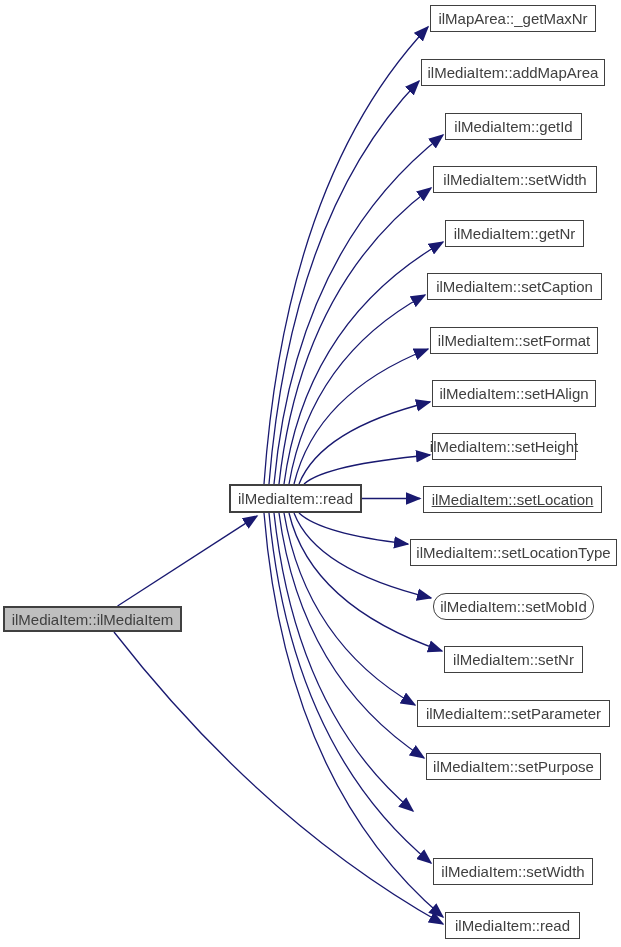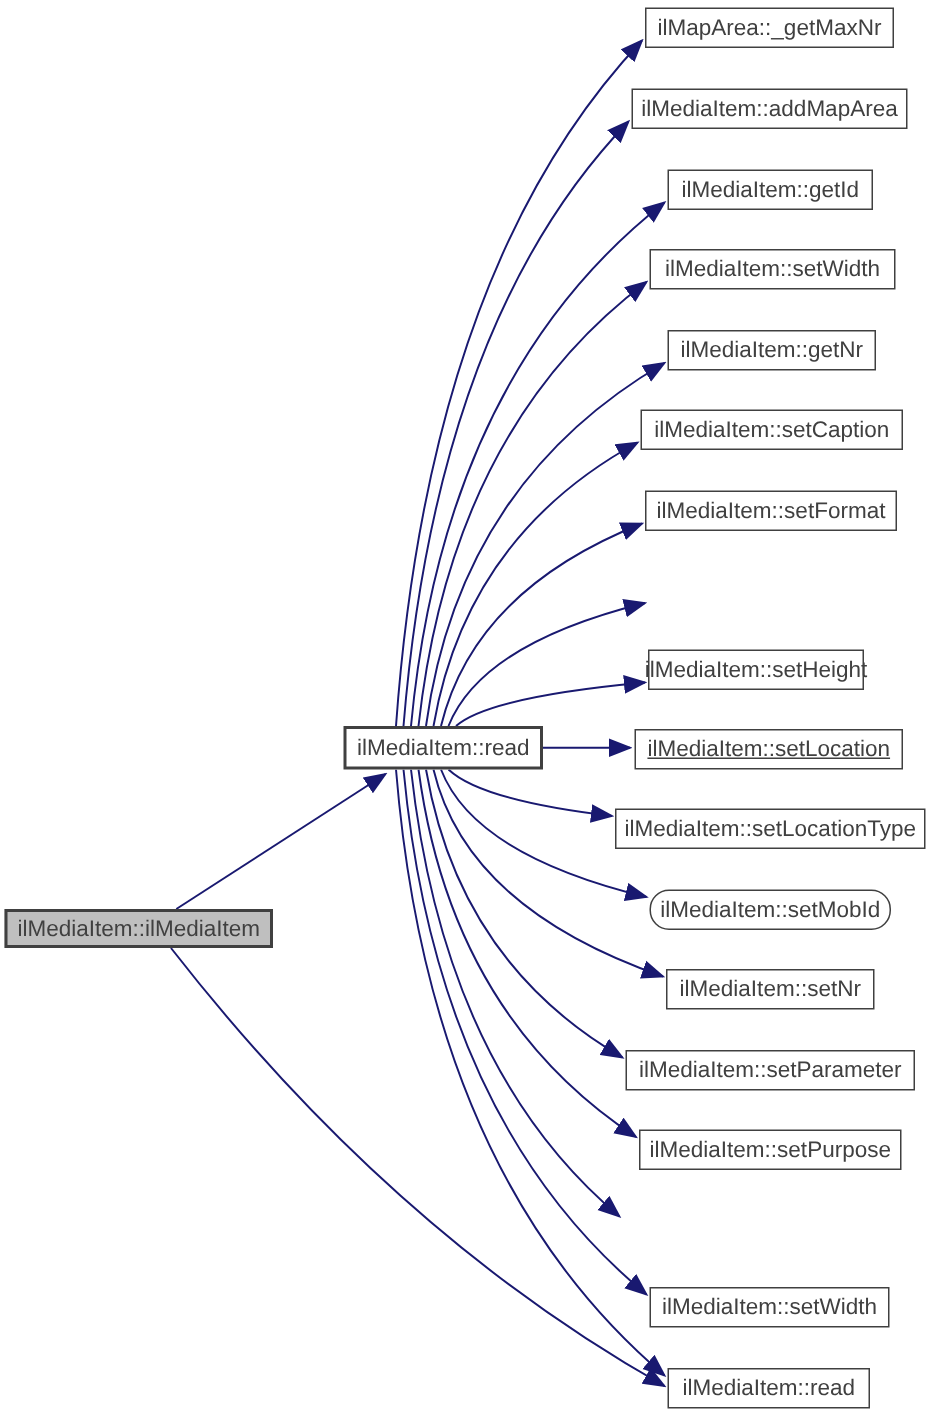--- a/index.html
+++ b/index.html
@@ -60,20 +60,21 @@
     </svg>
 <div class="node highlight" style="left: 3px; top: 606px; width: 179px; height: 26px;">ilMediaItem::ilMediaItem</div>
     <div class="node strong" style="left: 229px; top: 484px; width: 133px; height: 29px;">ilMediaItem::read</div>
     <div class="node" style="left: 430px; top: 5px; width: 166px; height: 27px;">ilMapArea::_getMaxNr</div>
     <div class="node" style="left: 421px; top: 59px; width: 184px; height: 27px;">ilMediaItem::addMapArea</div>
     <div class="node" style="left: 445px; top: 113px; width: 137px; height: 27px;">ilMediaItem::getId</div>
     <div class="node" style="left: 433px; top: 166px; width: 164px; height: 27px;">ilMediaItem::setWidth</div>
     <div class="node" style="left: 445px; top: 220px; width: 139px; height: 27px;">ilMediaItem::getNr</div>
     <div class="node" style="left: 427px; top: 273px; width: 175px; height: 27px;">ilMediaItem::setCaption</div>
     <div class="node" style="left: 430px; top: 327px; width: 168px; height: 27px;">ilMediaItem::setFormat</div>
+    <div class="node" style="left: 432px; top: 380px; width: 164px; height: 27px;">ilMediaItem::setHAlign</div>
     <div class="node" style="left: 432px; top: 433px; width: 144px; height: 27px;">ilMediaItem::setHeight</div>
     <div class="node" style="left: 423px; top: 486px; width: 179px; height: 27px; text-decoration: underline;">ilMediaItem::setLocation</div>
     <div class="node" style="left: 410px; top: 539px; width: 207px; height: 27px;">ilMediaItem::setLocationType</div>
     <div class="node" style="left: 433px; top: 593px; width: 161px; height: 27px; border-radius: 13px;">ilMediaItem::setMobId</div>
     <div class="node" style="left: 444px; top: 646px; width: 139px; height: 27px;">ilMediaItem::setNr</div>
     <div class="node" style="left: 417px; top: 700px; width: 193px; height: 27px;">ilMediaItem::setParameter</div>
     <div class="node" style="left: 426px; top: 753px; width: 175px; height: 27px;">ilMediaItem::setPurpose</div>
     <div class="node" style="left: 433px; top: 858px; width: 160px; height: 27px;">ilMediaItem::setWidth</div>
     <div class="node" style="left: 445px; top: 912px; width: 135px; height: 27px;">ilMediaItem::read</div>
   </div>

